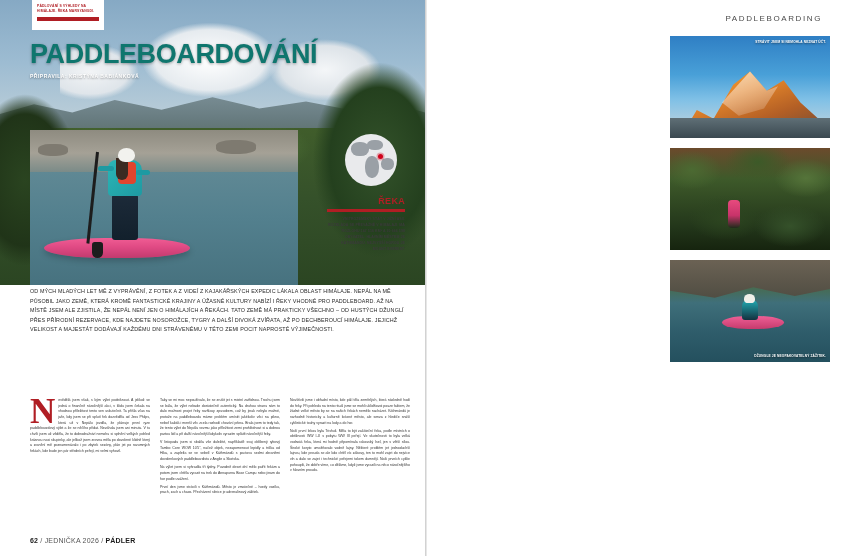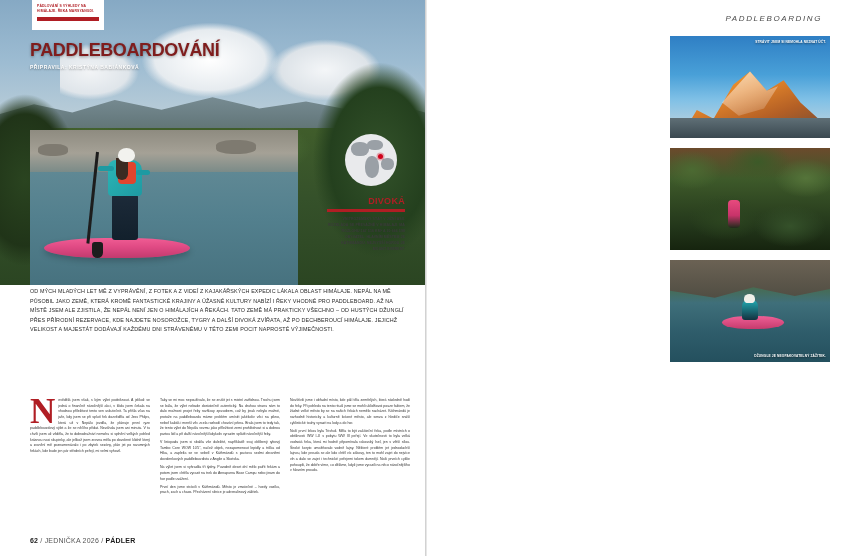--- a/index.html
+++ b/index.html
@@ -64,21 +64,21 @@
   }
   .hero-tab-text {
     font-size: 3.4px; line-height: 1.45; letter-spacing: .15px;
     color: #b01e24; font-weight: 700; text-transform: uppercase;
   }
   .hero-tab-rule { margin-top: 3px; height: 4px; background: #b01e24; }
 
   
   .headline { position: absolute; left: 30px; top: 42px; z-index: 8; }
   .headline h1 {
-    font-size: 18px; line-height: .96; font-weight: 800; color: #7f1d1d;
+    font-size: 27px; line-height: .96; font-weight: 800; color: #0f766e;
     letter-spacing: -.4px; text-shadow: 0 1px 3px rgba(0,0,0,.35);
   }
   .headline h2 {
     font-size: 22px; line-height: 1.05; font-weight: 400; color: #ffffff;
     letter-spacing: .2px; margin-top: 2px; text-shadow: 0 1px 3px rgba(0,0,0,.3);
   }
   .headline .byline {
     margin-top: 5px; font-size: 5px; letter-spacing: .5px; color: #ffffff;
     font-weight: 600; text-transform: uppercase; text-shadow: 0 1px 2px rgba(0,0,0,.4);
   }
@@ -160,21 +160,21 @@
   
   .footer-l {
     position: absolute; left: 30px; bottom: 12px;
     font-size: 7px; color: #555; letter-spacing: .2px;
   }
   .footer-l b { color: #1b1b1b; font-weight: 800; }
 
   
   .header-r {
     position: absolute; right: 28px; top: 14px;
-    font-size: 8px; letter-spacing: 1.6px; color: #4a4a4a; font-weight: 400; font-style: italic;
+    font-size: 8px; letter-spacing: 1.6px; color: #4a4a4a; font-weight: 400;
   }
 
   
   .rphoto { position: absolute; right: 20px; overflow: hidden; }
   .rp1 { top: 36px; width: 160px; height: 102px; }
   .rp2 { top: 148px; width: 160px; height: 102px; }
   .rp3 { top: 260px; width: 160px; height: 102px; }
 
   .mtn-photo {
     position: absolute; inset: 0;
@@ -286,21 +286,21 @@
 
     <div class="globe">
       <div class="globe-land" style="left:6px;top:8px;width:18px;height:14px;"></div>
       <div class="globe-land" style="left:22px;top:6px;width:16px;height:10px;"></div>
       <div class="globe-land" style="left:20px;top:22px;width:14px;height:22px;"></div>
       <div class="globe-land" style="left:36px;top:24px;width:13px;height:12px;"></div>
       <div class="globe-pin"></div>
     </div>
 
     <div class="factbox">
-      <div class="factbox-title">DIVOKÁ</div>
+      <div class="factbox-title">ŘEKA</div>
       <div class="factbox-rule"></div>
       <div class="factbox-body">VNITROZEMSKÝ STÁT V JIŽNÍ ASII. ROZKLÁDÁ SE PŘEVÁŽNĚ V HIMÁLAJI. MÁ ROZLOHU 147 516 KM² A 30 666 598 OBYVATEL. HLAVNÍM MĚSTEM JE KÁTHMÁNDÚ. NEJVYŠŠÍ HOROU JE MOUNT EVEREST.</div>
     </div>
 
     <div class="intro">OD MÝCH MLADÝCH LET MĚ Z VYPRÁVĚNÍ, Z FOTEK A Z VIDEÍ Z KAJAKÁŘSKÝCH EXPEDIC LÁKALA OBLAST HIMÁLAJE. NEPÁL NA MĚ PŮSOBIL JAKO ZEMĚ, KTERÁ KROMĚ FANTASTICKÉ KRAJINY A ÚŽASNÉ KULTURY NABÍZÍ I ŘEKY VHODNÉ PRO PADDLEBOARD. AŽ NA MÍSTĚ JSEM ALE ZJISTILA, ŽE NEPÁL NENÍ JEN O HIMÁLAJÍCH A ŘEKÁCH. TATO ZEMĚ MÁ PRAKTICKY VŠECHNO – OD HUSTÝCH DŽUNGLÍ PŘES PŘÍRODNÍ REZERVACE, KDE NAJDETE NOSOROŽCE, TYGRY A DALŠÍ DIVOKÁ ZVÍŘATA, AŽ PO DECHBEROUCÍ HIMÁLAJE. JEJICHŽ VELIKOST A MAJESTÁT DODÁVAJÍ KAŽDÉMU DNI STRÁVENÉMU V TÉTO ZEMI POCIT NAPROSTÉ VÝJIMEČNOSTI.</div>
 
     <div class="body3">
       <div class="col">
         <span class="dropcap">N</span>
         <p>evědělá jsem však, s kým výlet podniknout. A jelikož se jedná o finančně náročnější akci, v klidu jsem čekala na vhodnou příležitost tento sen uskutečnit. Ta přišla včas na jaře, kdy jsem se při splutí řek dozvěděla od Jess Philps, která už v Nepálu jezdila, že plánuje první ryze paddleboardový výlet a že se něčího přidat. Neváhala jsem ani minutu. V tu chvíli jsem už věděla, že to dobrodružství nemohu si splnění velkých pohled krásnou nasi skupinky, ale jelikož jsem zrovna měla po dovolené klidně který a zranění mě poznamenávalo i po zbytek sezóny, plán jet po rozumných řekách, kde bude jen pár středních peřejí, mi velmi vyhovil.</p>

